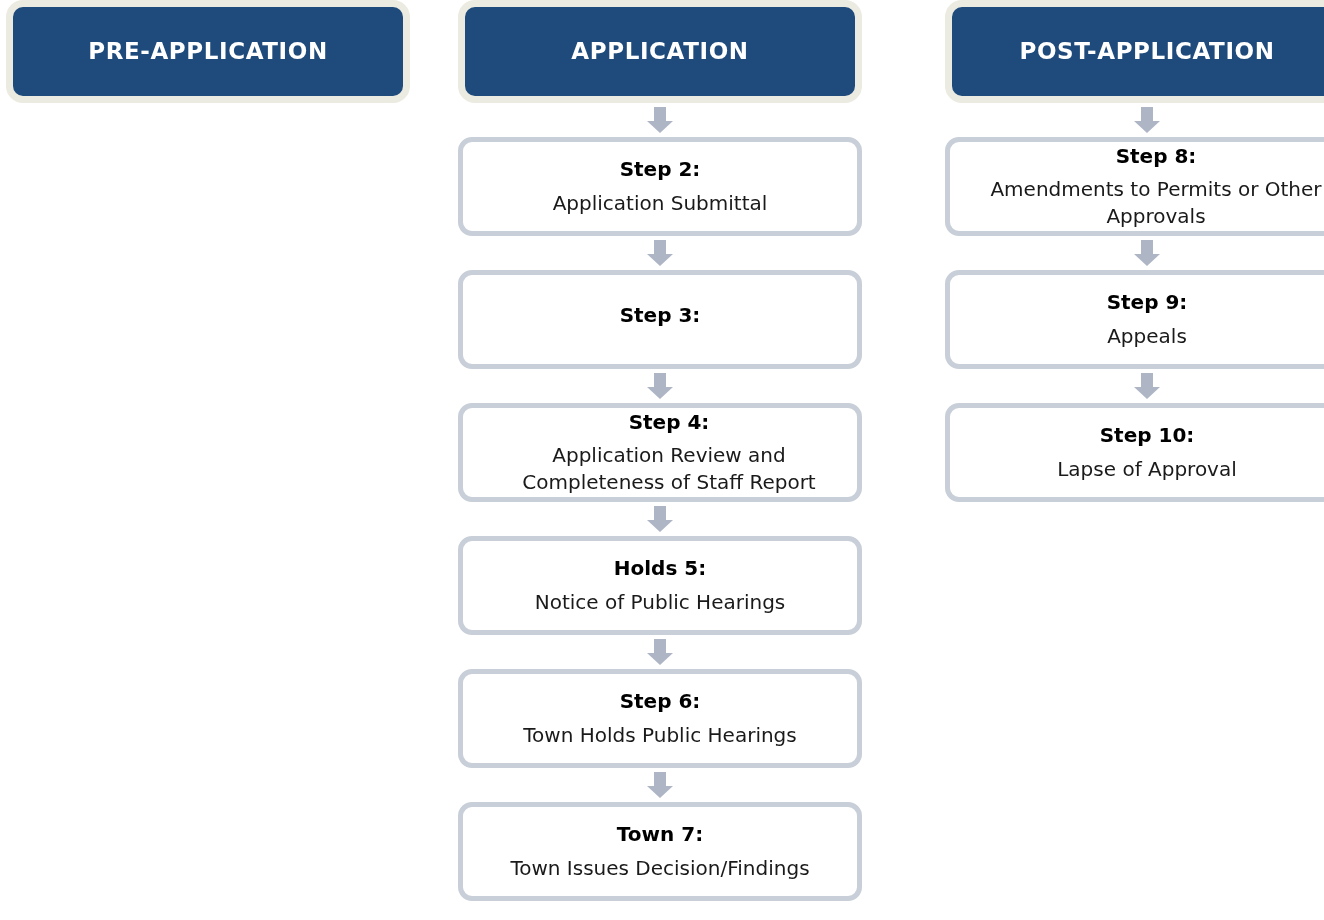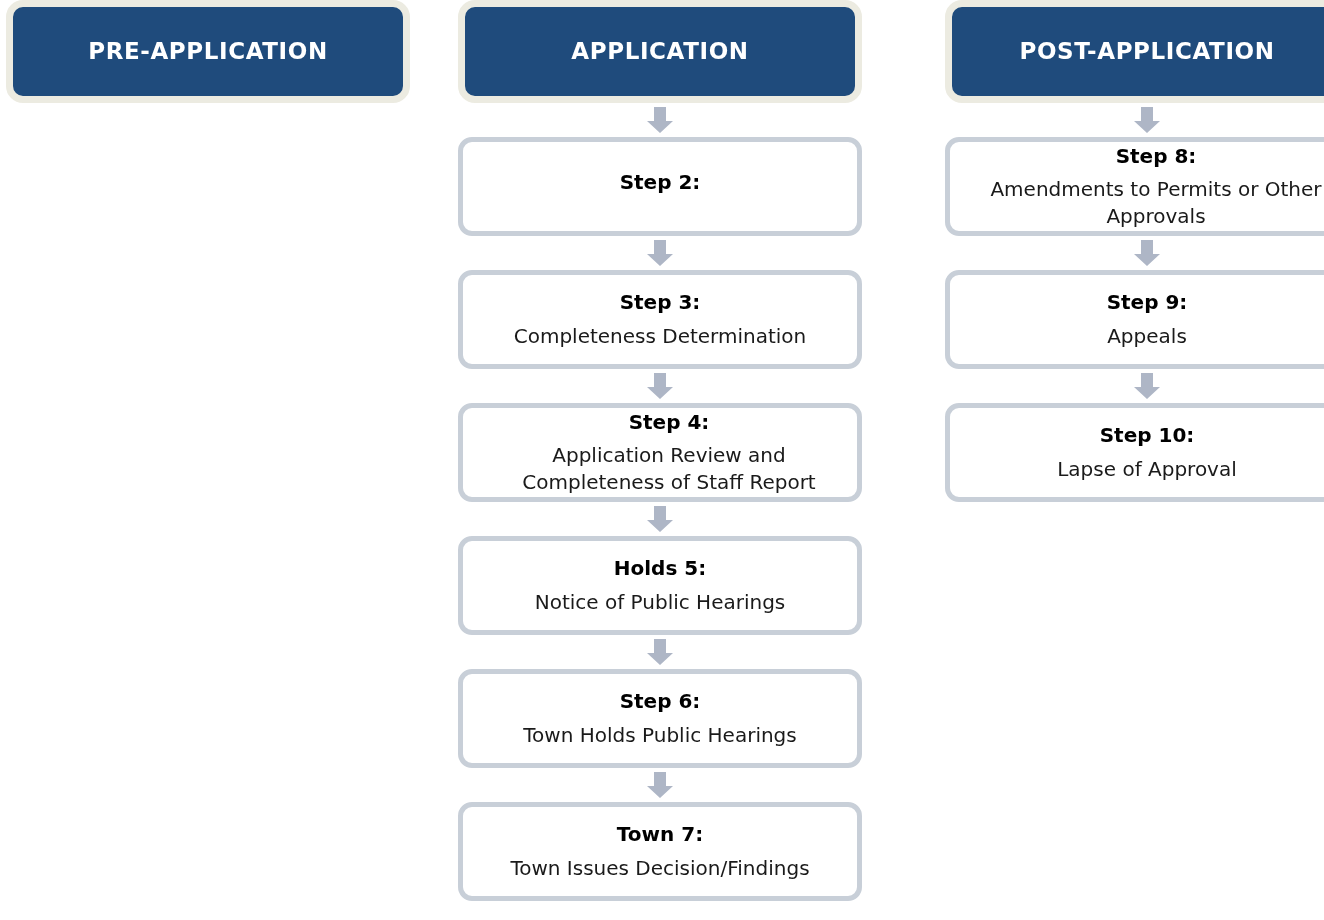--- a/index.html
+++ b/index.html
@@ -112,30 +112,30 @@
       <span class="phase-header-label">APPLICATION</span>
     </div>
 
     <div class="arrow">
       <svg width="26" height="26" viewBox="0 0 26 26">
           <path d="M7 0 H19 V14 H26 L13 26 L0 14 H7 Z" fill="#aeb6c6"></path>
         </svg>
     </div>
     <div class="step-box h1">
       <div class="step-title">Step 2:</div>
+      <div class="step-desc">Application Submittal</div>
     </div>
 
     <div class="arrow">
       <svg width="26" height="26" viewBox="0 0 26 26">
           <path d="M7 0 H19 V14 H26 L13 26 L0 14 H7 Z" fill="#aeb6c6"></path>
         </svg>
     </div>
     <div class="step-box h1">
       <div class="step-title">Step 3:</div>
-      <div class="step-desc">Completeness Determination</div>
     </div>
 
     <div class="arrow">
       <svg width="26" height="26" viewBox="0 0 26 26">
           <path d="M7 0 H19 V14 H26 L13 26 L0 14 H7 Z" fill="#aeb6c6"></path>
         </svg>
     </div>
     <div class="step-box h2">
       <div class="step-title">Step 4:</div>
       <div class="step-desc">Application Review and Completeness of Staff Report</div>

